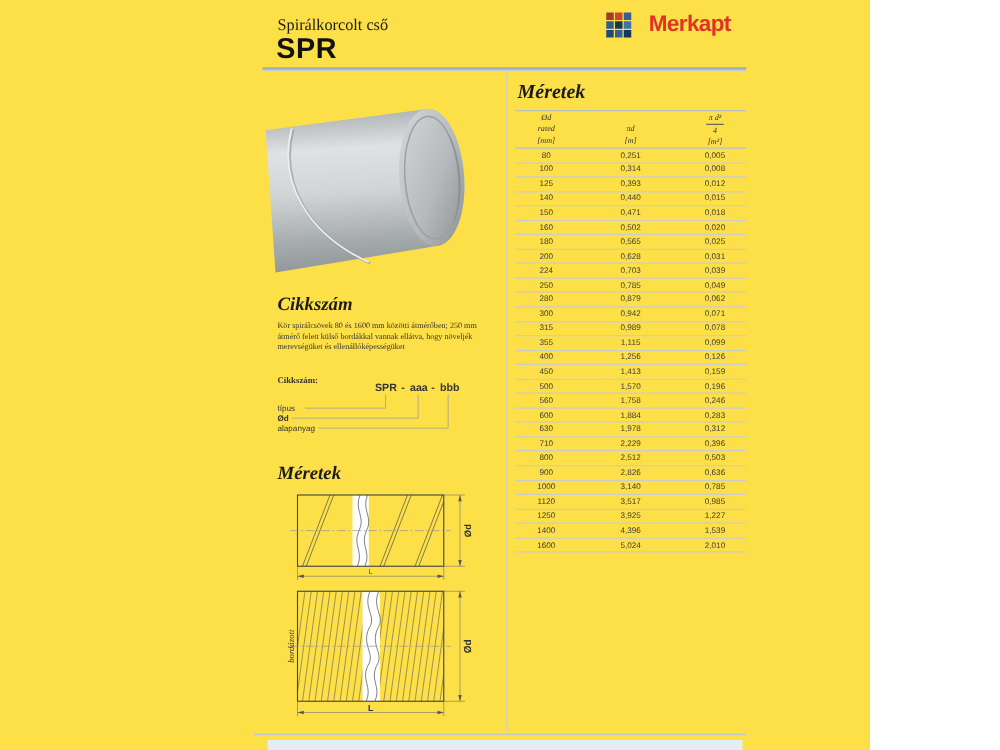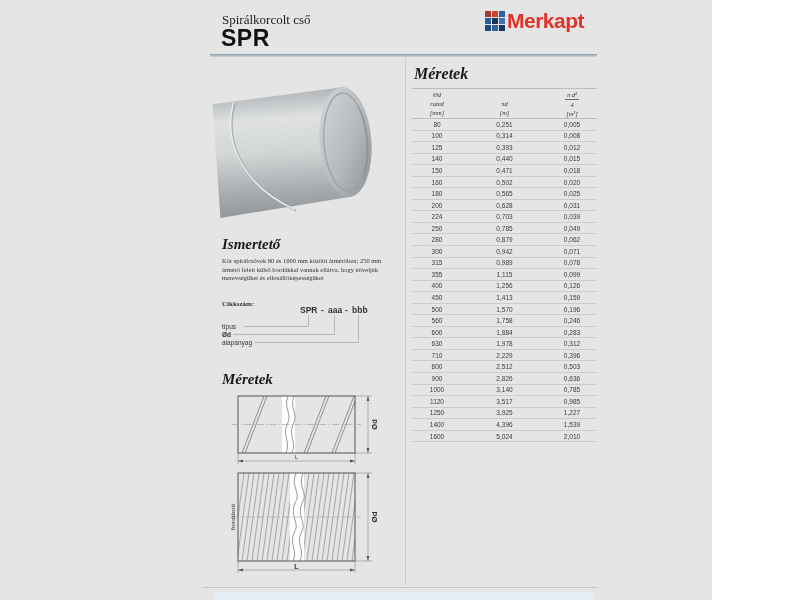--- a/index.html
+++ b/index.html
@@ -1,27 +1,27 @@
 <!DOCTYPE html>
 <html><head>
 <meta charset="utf-8">
 <style>
   html,body{margin:0;padding:0;background:#fff;}
-  #canvas{position:relative;width:696px;height:600px;background:#e5e5e5;overflow:hidden;
-          font-family:"Liberation Sans",sans-serif;padding-left:16px;}
+  #canvas{position:relative;width:696px;height:600px;background:#fde047;overflow:hidden;
+          font-family:"Liberation Sans",sans-serif;}
   .abs{position:absolute;}
   
   .subtitle{left:222px;top:12px;font-family:"Liberation Serif",serif;font-size:13px;color:#1c1c1c;}
   .title{left:221px;top:25px;font-family:"Liberation Sans",sans-serif;font-size:23px;font-weight:800;
          color:#111;letter-spacing:.5px;}
   .logo{top:9px;left:485px;display:flex;align-items:center;gap:2px;}
   .logo-grid{width:20px;height:20px;display:grid;grid-template-columns:repeat(3,1fr);
              grid-template-rows:repeat(3,1fr);gap:1px;}
   .logo-grid div{width:100%;height:100%;}
-  .logo-text{font-size:21px;font-weight:800;letter-spacing:-.5px;font-family:"Liberation Sans",sans-serif;}
+  .logo-text{font-size:18px;font-weight:800;letter-spacing:-.5px;font-family:"Liberation Sans",sans-serif;margin-left:12px;}
   .hrule{left:210px;top:54px;width:387px;height:3px;background:linear-gradient(#8e9aa3,#cfd8dd);}
   .vdivider{left:405px;top:58px;width:1px;height:527px;background:#c7ced2;}
   
   .h-italic{font-family:"Liberation Serif",serif;font-style:italic;font-weight:700;color:#1b1b1b;text-align:center;}
   .ismerteto-h{left:222px;top:236px;font-size:15px;}
   .paragraph{left:222px;top:257px;width:174px;font-family:"Liberation Serif",serif;font-size:6.5px;
              line-height:8.5px;color:#333;}
   .meretek-left-h{left:222px;top:371px;font-size:15px;}
   
   .table-title{left:414px;top:65px;font-size:16px;}
@@ -87,21 +87,21 @@
     <g transform="rotate(-4 95 90)">
       <path d="M 8 36 L 138 28 A 26 55 0 1 1 138 138 L 8 150 Z" fill="url(#pipeBody)"></path>
       <ellipse cx="138" cy="83" rx="26" ry="55" fill="url(#pipeIn)"></ellipse>
       <ellipse cx="138" cy="83" rx="21.5" ry="49" fill="none" stroke="#9ba0a3" stroke-width="1.2"></ellipse>
       <path d="M 152 46 A 26 55 0 0 1 152 122 A 19 45 0 0 0 152 46 Z" fill="#7e8386" opacity="0.55"></path>
       <path d="M 30 37 C 16 78 36 122 84 148" fill="none" stroke="#969c9e" stroke-width="2.2" opacity="0.7"></path>
       <path d="M 29 36 C 15 77 35 121 83 147" fill="none" stroke="#eceeee" stroke-width="1.4"></path>
     </g>
   </svg>
 
-  <div class="abs h-italic ismerteto-h">Ismertető</div>
+  <div class="abs h-italic ismerteto-h">Cikkszám</div>
   <div class="abs paragraph">Kör spirálcsövek 80 és 1600 mm közötti átmérőben; 250 mm átmérő felett külső bordákkal vannak ellátva, hogy növeljék merevségüket és ellenállóképességüket</div>
 
   <svg class="abs" style="left:218px;top:296px" width="200" height="54" viewBox="0 0 200 54">
     <text x="4" y="10" font-family="Liberation Serif,serif" font-weight="700" font-size="7">Cikkszám:</text>
     <text y="17" font-family="Liberation Sans,sans-serif" font-weight="700" font-size="8.5">
       <tspan x="82">SPR</tspan>
       <tspan x="103">-</tspan>
       <tspan x="110">aaa</tspan>
       <tspan x="127">-</tspan>
       <tspan x="134">bbb</tspan>

